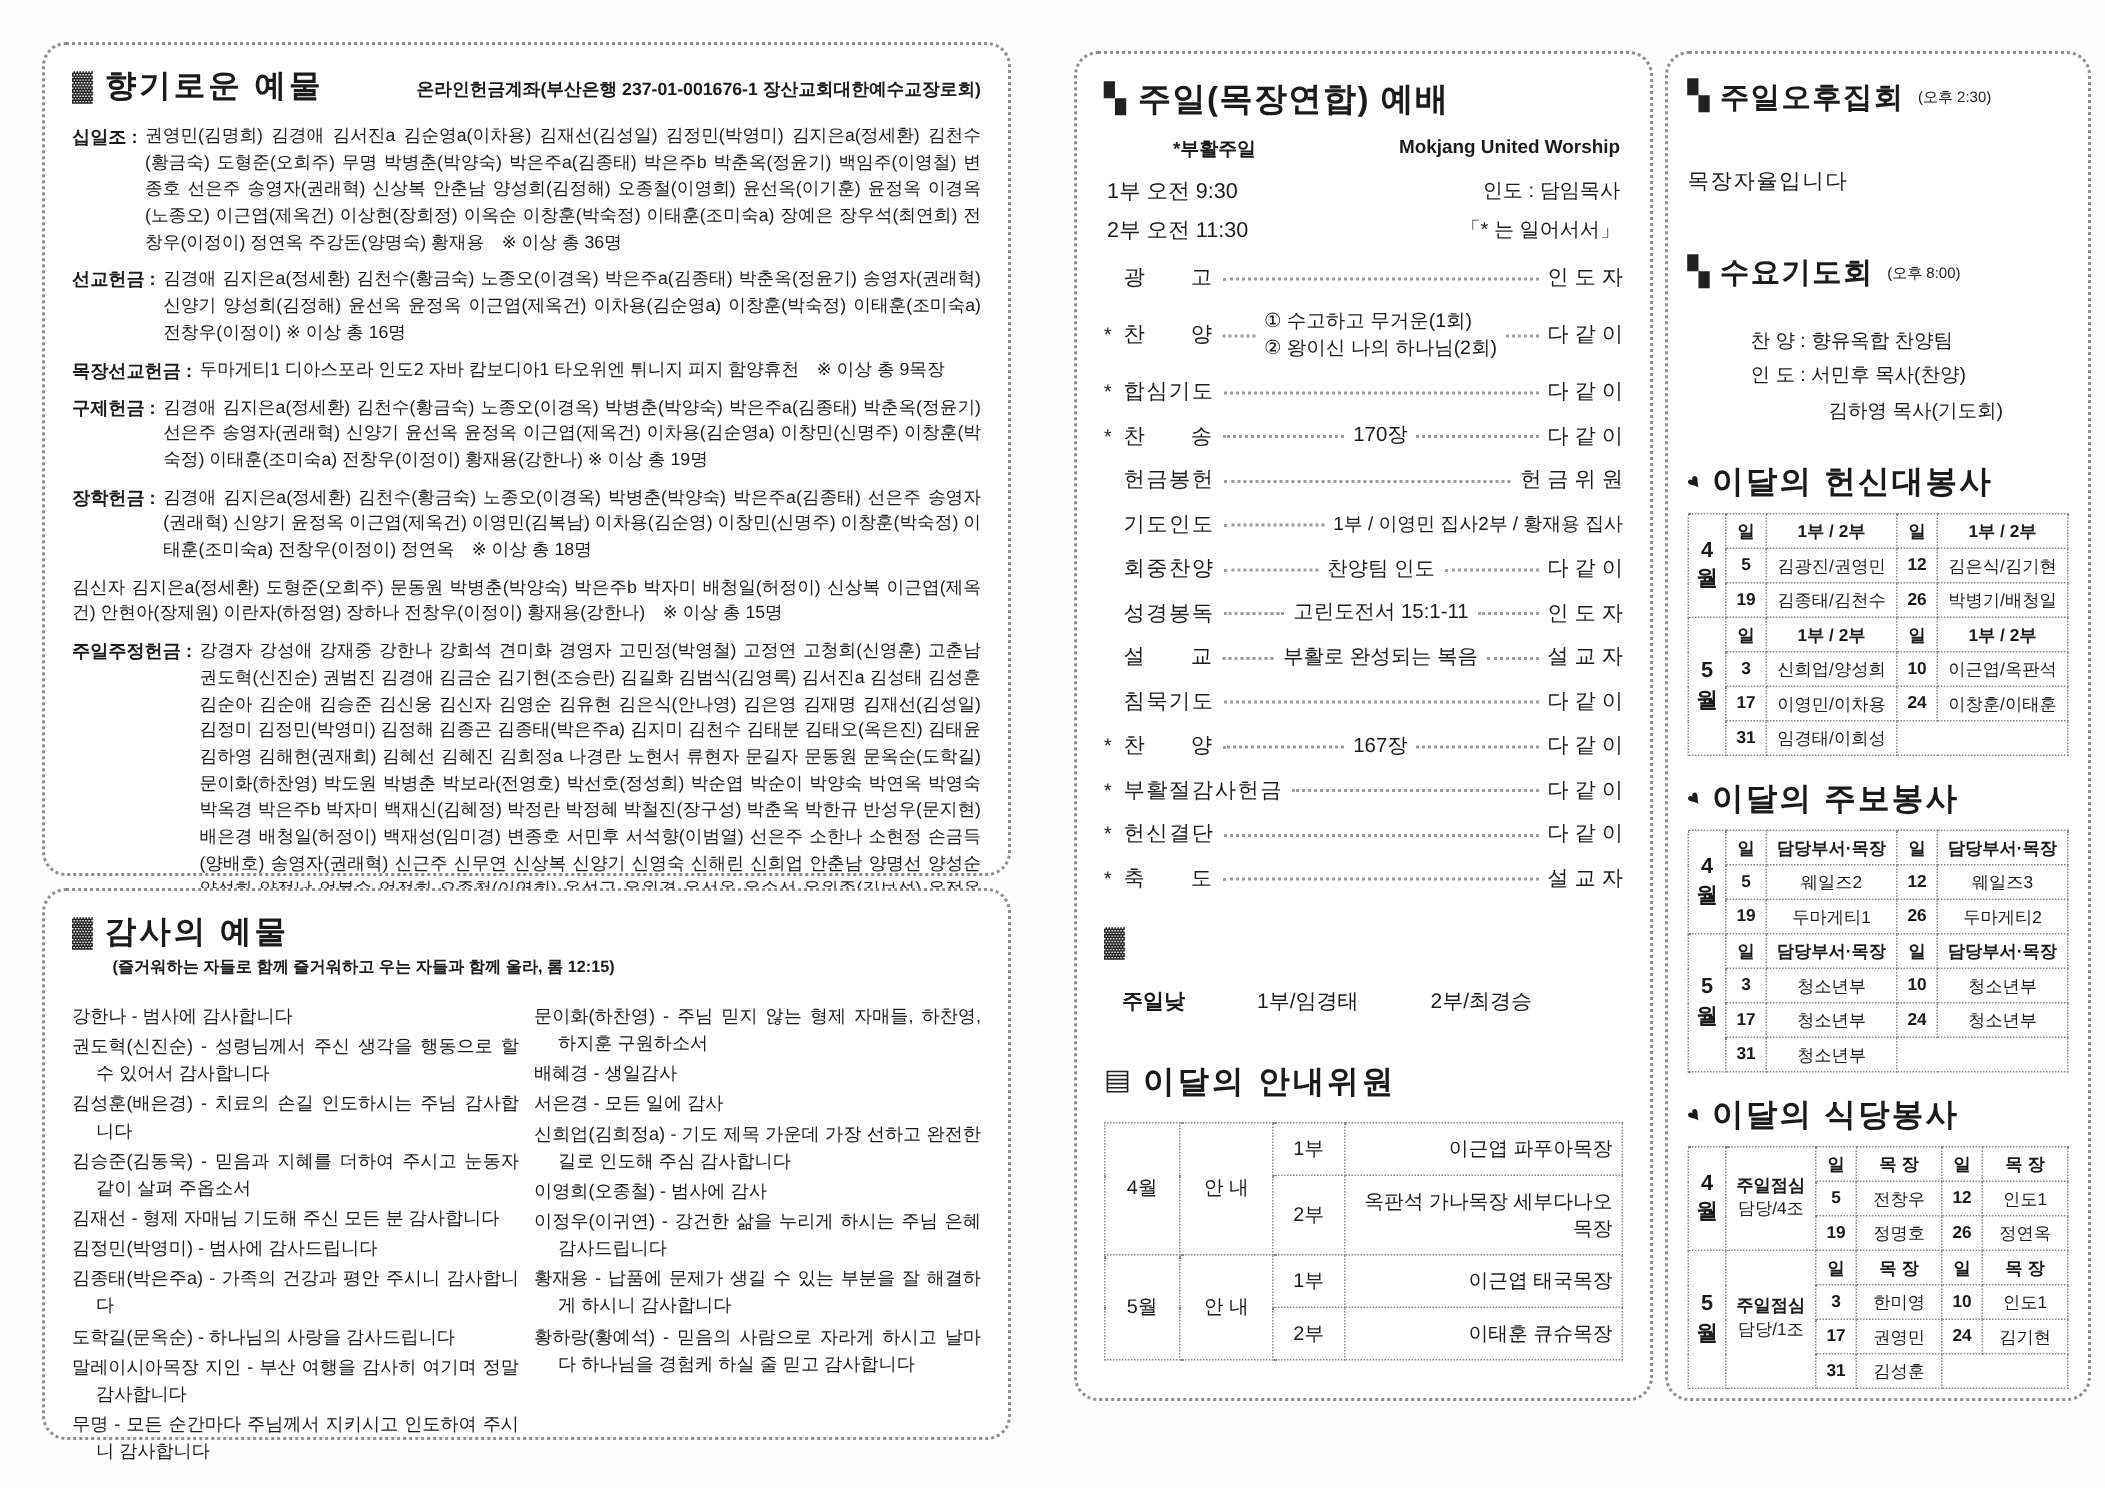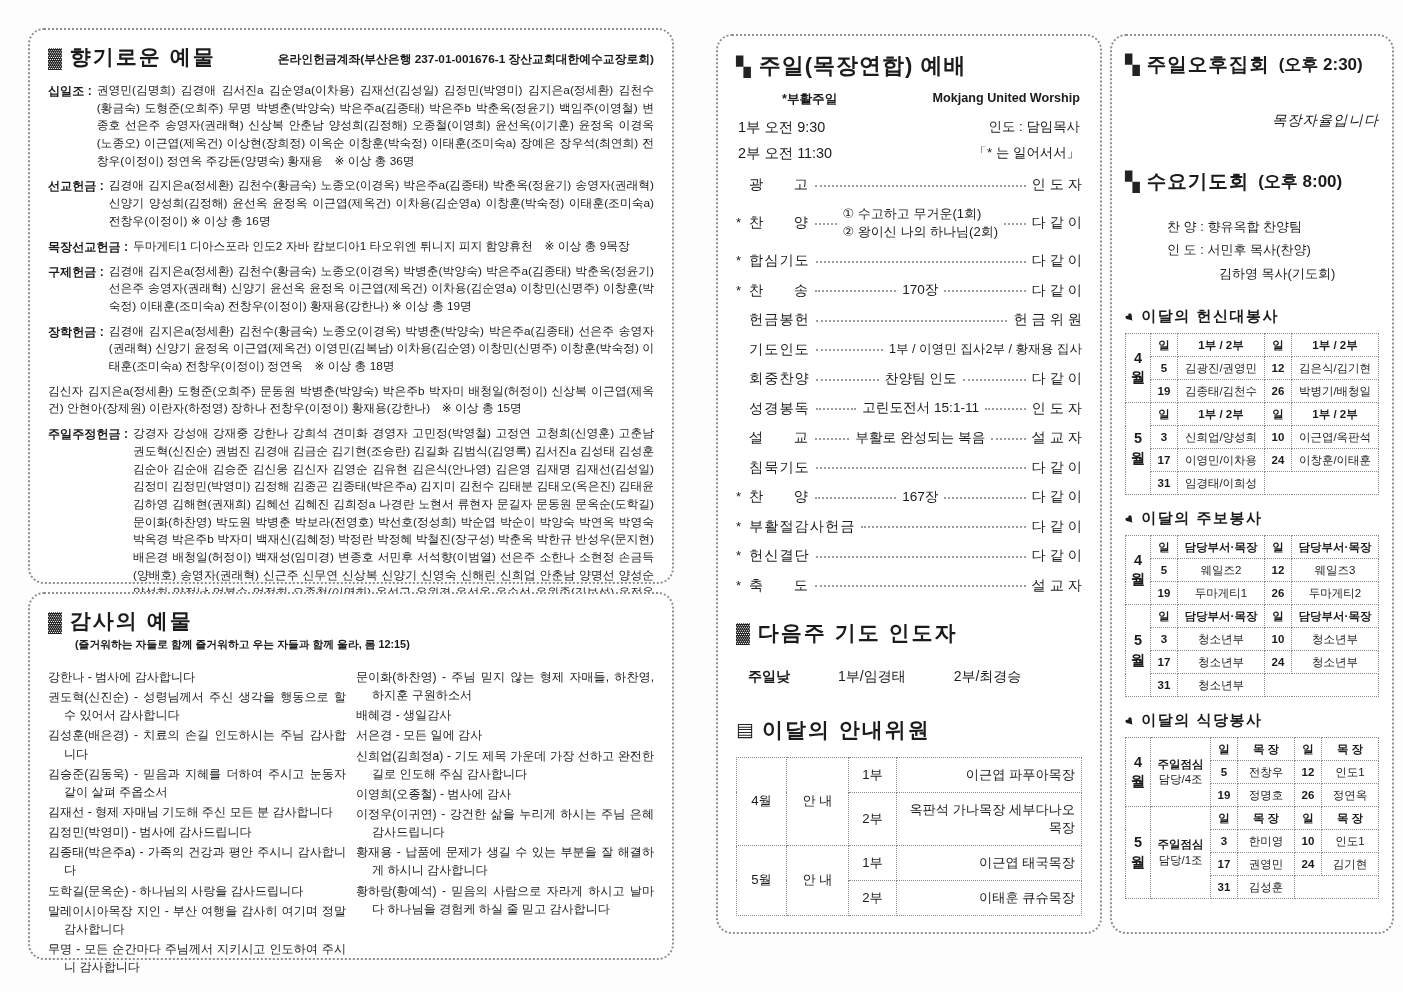--- a/index.html
+++ b/index.html
@@ -55,26 +55,26 @@
   .ush-table { width:100%; border-collapse:collapse; margin-top:13px; font-size:13.2px; }
   .ush-table td { border:1.5px dotted #8a8a8a; padding:8px 6px; text-align:center; }
   .ush-table td.val { text-align:right; padding-left:12px; }
   .ush-table td.m { width:50px; }
   .ush-table td.role { width:62px; }
   .ush-table td.part { width:48px; }
   
   #panel-right { left:1110px; top:34px; width:284px; height:900px; padding:15px 13px; }
   .r-head { display:flex; align-items:center; gap:7px; }
   .r-title { font-size:19.5px; font-weight:bold; letter-spacing:1px; }
-  .r-time { font-size:17px; font-weight:bold; margin-left:2px; white-space:nowrap; }
-  .r-body { text-align:right; font-size:14.3px; letter-spacing:1px; margin:33px 0 38px;font-style:italic; }
+  .r-time { font-size:10px; font-weight:normal; margin-left:2px; white-space:nowrap; }
+  .r-body { text-align:left; font-size:14.3px; letter-spacing:1px; margin:33px 0 38px; }
   .wed-lines { font-size:13px; line-height:1.8; margin:20px 0 22px 42px; }
   .wed-indent { padding-left:52px; }
   .table-head { display:flex; align-items:center; gap:8px; margin-top:14px; margin-bottom:3px; }
-  .r-table-title { font-size:15px; font-weight:bold; letter-spacing:1.5px; }
+  .r-table-title { font-size:21px; font-weight:bold; letter-spacing:1.5px; }
   .heart { display:inline-block; transform:rotate(-40deg); font-size:14px; }
   .svc-table { width:100%; border-collapse:collapse; font-size:11.5px; margin-top:7px; }
   .svc-table th, .svc-table td { border:1.5px dotted #8a8a8a; padding:3.5px 2px; text-align:center; }
   .svc-table th { font-weight:bold; white-space:nowrap; }
   .svc-table td.day { width:27px; font-weight:bold; }
   .mcell { width:25px; font-weight:bold; font-size:14.5px; line-height:1.35; }
   .rolecell { width:60px; line-height:1.35; }
   .rolecell .b { font-weight:bold; }
 </style>
 </head>
@@ -268,21 +268,20 @@
         <span class="ow-star">*</span>
         <span class="ow-item">축      도</span>
         <span class="dots"></span>
         <span class="ow-right">설 교 자</span>
       </div>
   </div>
 
   <div class="nw">
     <div class="sec-head">
       <span class="icon-shade">▓</span>
-      <span class="title-lg">다음주 기도 인도자</span>
     </div>
     <div class="nw-row">
       <span class="nw-label">주일낮</span>
       <span>1부/임경태</span>
       <span>2부/최경승</span>
     </div>
   </div>
 
   <div class="ush">
     <div class="sec-head">

